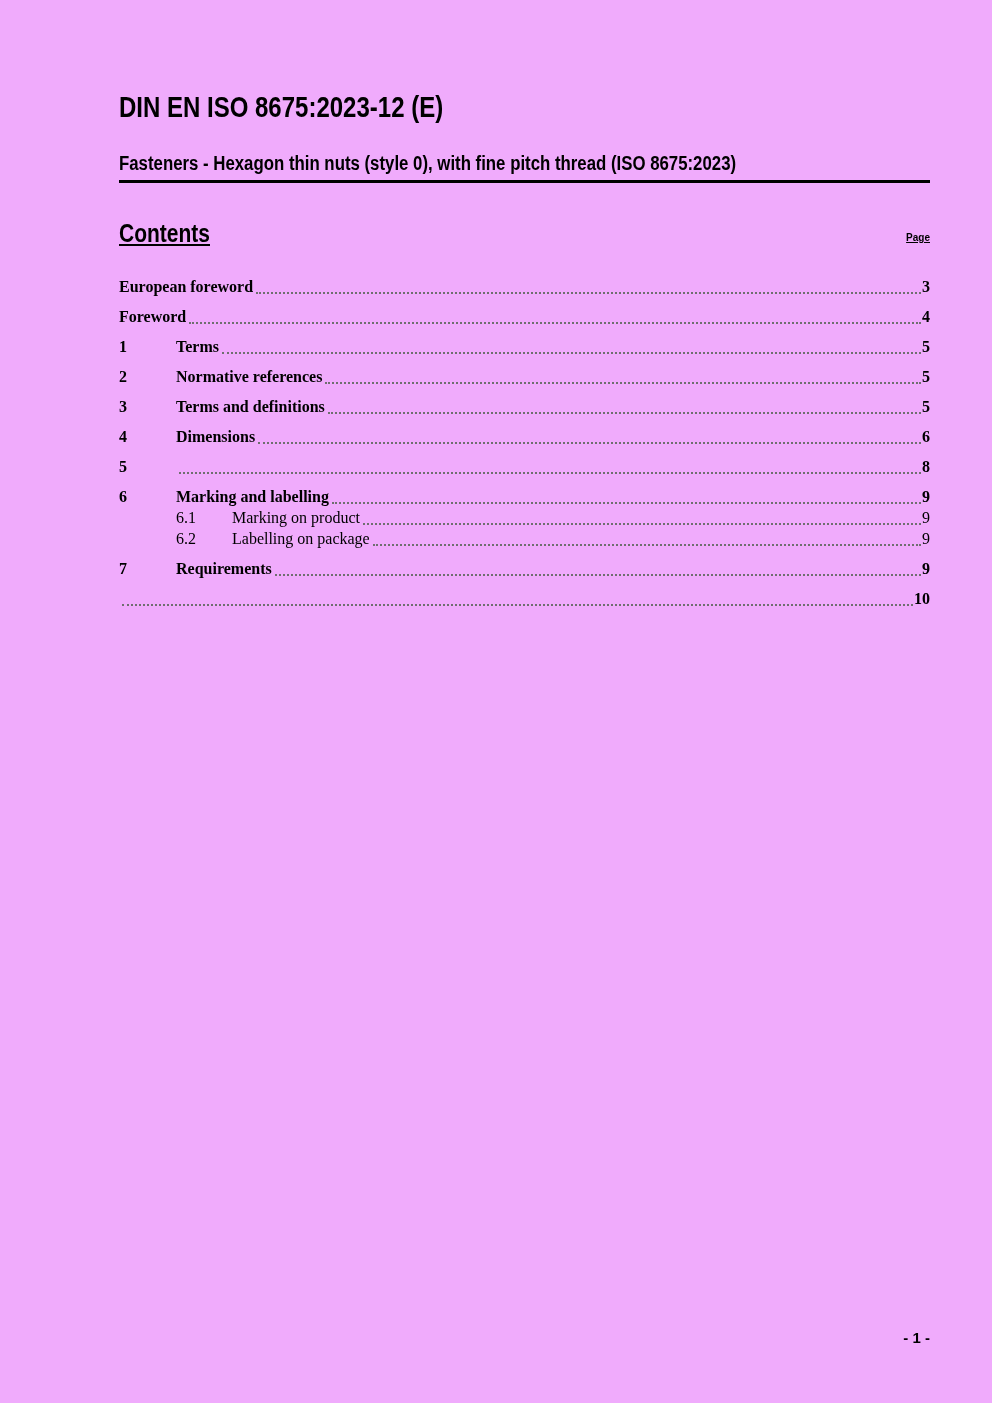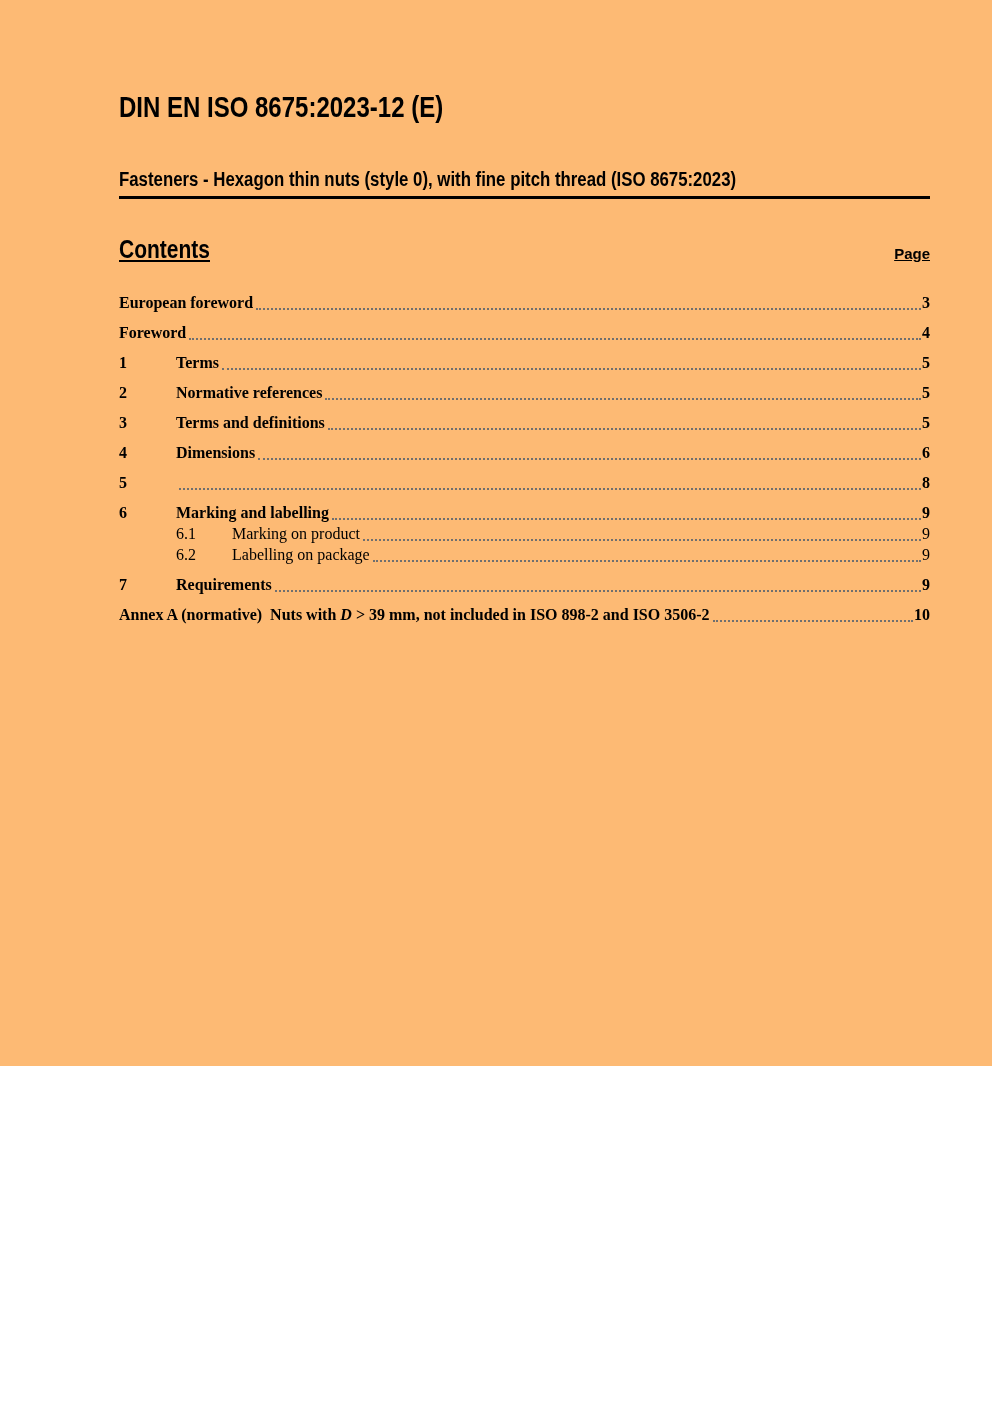--- a/index.html
+++ b/index.html
@@ -4,53 +4,53 @@
 <style>
   * { margin: 0; padding: 0; box-sizing: border-box; }
   html, body { background: #ffffff; }
   body {
     width: 992px; height: 1403px;
     font-family: "Liberation Sans", sans-serif;
     color: #000000;
   }
   .page {
     position: relative;
-    width: 992px; height: 1066px;
-    background: #fdba74;
+    width: 992px; height: 1403px;
+    background: #f0abfc;
     overflow: hidden;
   }
   .content { padding: 0 62px 0 119px; }
 
   .doc-code {
     margin-top: 90px;
     font-size: 30px; line-height: 34px; font-weight: bold;
     white-space: nowrap;
     transform: scaleX(0.80); transform-origin: 0 50%;
   }
   .doc-title-wrap {
-    margin-top: 44px;
+    margin-top: 28px;
     border-bottom: 3px solid #000;
     padding-bottom: 5px;
   }
   .doc-title {
     font-size: 20px; line-height: 23px; font-weight: bold;
     white-space: nowrap;
     transform: scaleX(0.84); transform-origin: 0 50%;
   }
 
   .contents-bar {
     margin-top: 36px;
     display: flex; justify-content: space-between; align-items: flex-end; text-decoration: underline;
   }
   .contents-heading {
     font-size: 25px; line-height: 28px; font-weight: bold;
     transform: scaleX(0.84); transform-origin: 0 100%;
     white-space: nowrap;
   }
-  .page-label { font-size: 15px; line-height: 19px; font-weight: bold; }
+  .page-label { font-size: 10px; line-height: 19px; font-weight: bold; }
 
   .toc {
     margin-top: 30px;
     font-family: "Liberation Serif", "DejaVu Serif", serif;
   }
   .toc-row {
     display: flex; align-items: flex-end;
     font-size: 16px; line-height: 20px;
     margin-top: 10px;
   }
@@ -160,21 +160,20 @@
       </div>
 
       <div class="toc-row bold">
         <span class="num">7</span>
         <span class="title">Requirements</span>
         <span class="leader"></span>
         <span class="pg">9</span>
       </div>
 
       <div class="toc-row bold">
-        <span class="title"><span>Annex A (normative)  Nuts with </span><span class="ital">D</span><span> &gt; 39 mm, not included in ISO 898-2 and ISO 3506-2</span></span>
         <span class="leader"></span>
         <span class="pg">10</span>
       </div>
 
 
     </nav>
   </div>
 
   <div class="footer">
     <span>- 1 -</span>

